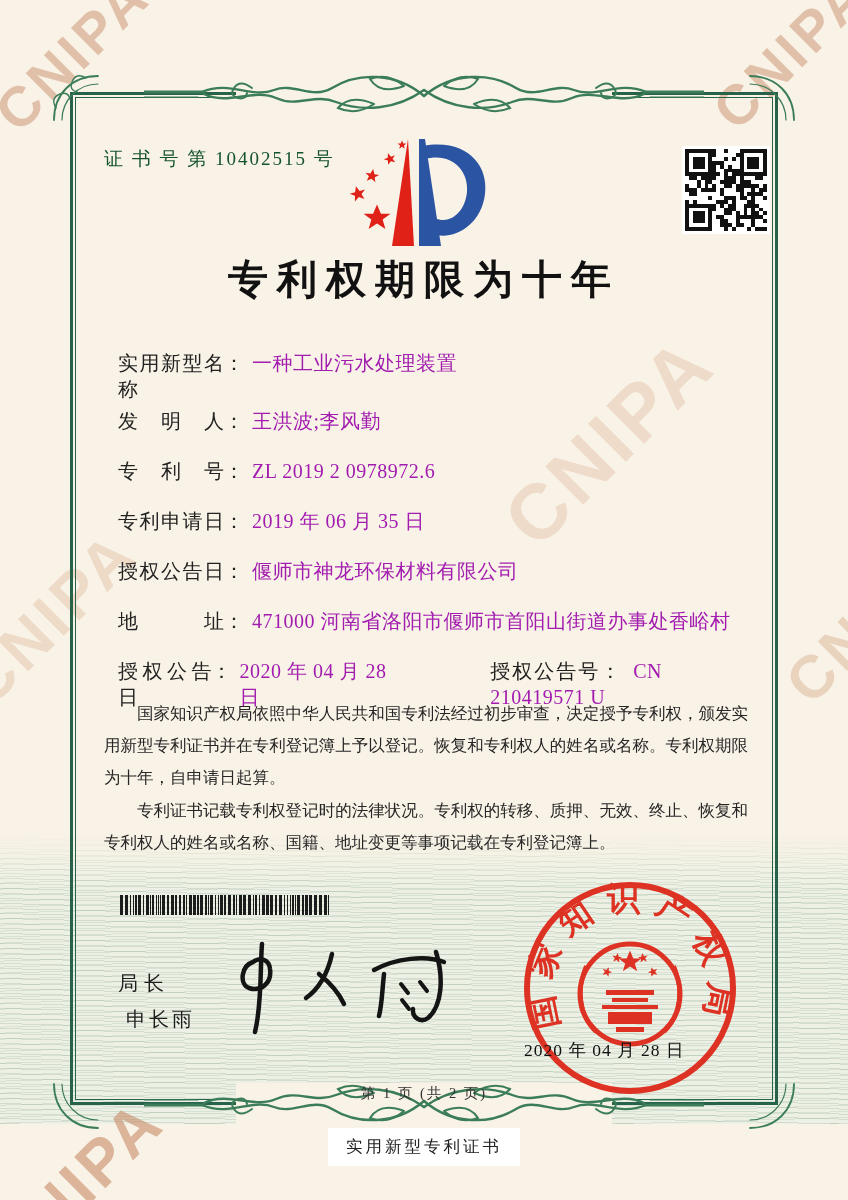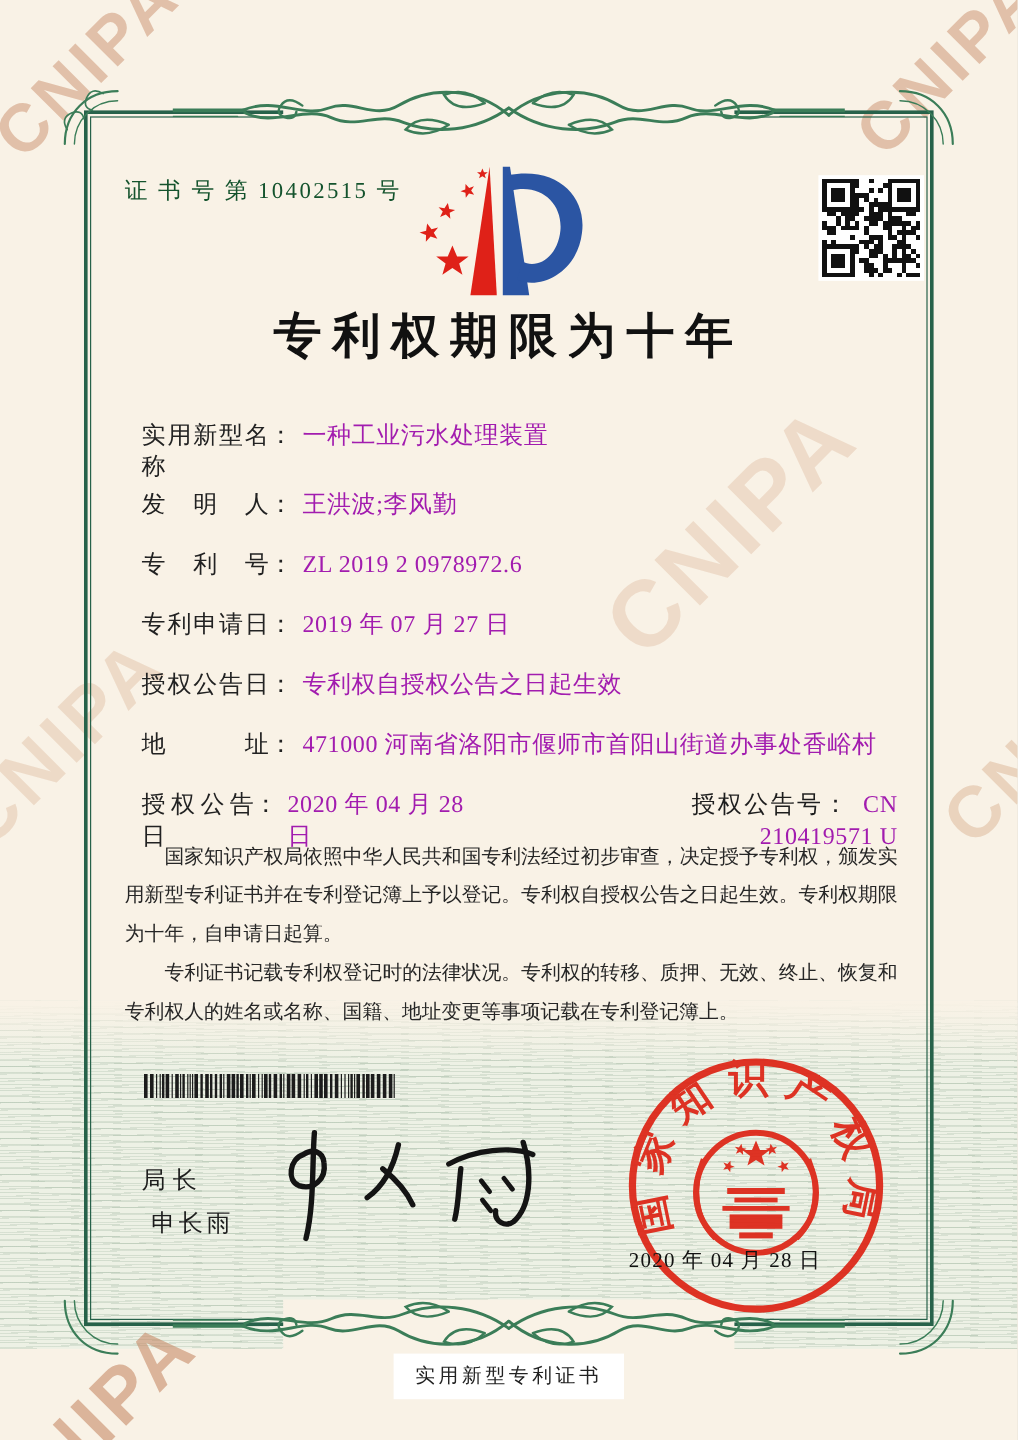--- a/index.html
+++ b/index.html
@@ -52,21 +52,21 @@
   .qr { position:absolute; left:682px; top:146px; z-index:5; background:#fff; padding:3px; }
   .title { position:absolute; left:0; top:252px; width:848px; z-index:5;
     text-align:center; font-size:40px; font-weight:bold; letter-spacing:9px; color:#111; }
   
   .fields { position:absolute; left:118px; top:350px; width:630px; z-index:5; font-size:20px; }
   .frow { height:50px; display:flex; align-items:flex-start; line-height:26px; }
   .frow.first { height:58px; }
   .flabel { display:inline-block; width:106px; text-align:justify; text-align-last:justify; color:#222; }
   .fcolon { display:inline-block; margin-right:8px; color:#222; }
   .fvalue { color:#a21caf; letter-spacing:.5px; }
-  .grant-pair2 { margin-left:98px;text-align:right; }
+  .grant-pair2 { margin-left:98px; }
   
   .paras { position:absolute; left:104px; top:698px; width:644px; z-index:5;
     font-size:16.5px; line-height:1.95; text-align:justify; color:#262626; }
   .paras p { text-indent:2em; margin:0; }
   
   .barcode { position:absolute; left:120px; top:895px; width:216px; height:20px; z-index:5;
     display:flex; align-items:stretch; }
   .barcode div { height:100%; }
   .stamp { position:absolute; left:520px; top:878px; z-index:6; opacity:.93; }
   .stamp-date { position:absolute; left:524px; top:1038px; z-index:7;
@@ -426,45 +426,45 @@
       <span class="fvalue">王洪波;李风勤</span>
     </div>
     <div class="frow">
       <span class="flabel">专利号</span>
         <span class="fcolon">：</span>
       <span class="fvalue">ZL 2019 2 0978972.6</span>
     </div>
     <div class="frow">
       <span class="flabel">专利申请日</span>
         <span class="fcolon">：</span>
-      <span class="fvalue">2019 年 07 月 27 日</span>
+      <span class="fvalue">2019 年 06 月 35 日</span>
     </div>
     <div class="frow">
       <span class="flabel">授权公告日</span>
         <span class="fcolon">：</span>
-      <span class="fvalue">专利权自授权公告之日起生效</span>
+      <span class="fvalue">偃师市神龙环保材料有限公司</span>
     </div>
     <div class="frow">
       <span class="flabel">地址</span>
         <span class="fcolon">：</span>
       <span class="fvalue">471000 河南省洛阳市偃师市首阳山街道办事处香峪村</span>
     </div>
     <div class="frow">
       <span class="flabel">授权公告日</span>
         <span class="fcolon">：</span>
       <span class="fvalue">2020 年 04 月 28 日</span>
       <span class="grant-pair2">
         <span style="letter-spacing:2px;">授权公告号</span><span class="fcolon">：</span>
         <span class="fvalue">CN 210419571 U</span>
       </span>
     </div>
   </div>
 
   <div class="paras">
-    <p>国家知识产权局依照中华人民共和国专利法经过初步审查，决定授予专利权，颁发实用新型专利证书并在专利登记簿上予以登记。专利权自授权公告之日起生效。专利权期限为十年，自申请日起算。</p>
+    <p>国家知识产权局依照中华人民共和国专利法经过初步审查，决定授予专利权，颁发实用新型专利证书并在专利登记簿上予以登记。恢复和专利权人的姓名或名称。专利权期限为十年，自申请日起算。</p>
     <p>专利证书记载专利权登记时的法律状况。专利权的转移、质押、无效、终止、恢复和专利权人的姓名或名称、国籍、地址变更等事项记载在专利登记簿上。</p>
   </div>
 
   <div class="barcode" id="barcode">
       <div style="width: 3px; background: rgb(28, 28, 28); margin-right: 2px;"></div>
       <div style="width: 3px; background: rgb(28, 28, 28); margin-right: 2px;"></div>
       <div style="width: 1px; background: rgb(28, 28, 28); margin-right: 2px;"></div>
       <div style="width: 1px; background: rgb(28, 28, 28); margin-right: 1px;"></div>
       <div style="width: 2px; background: rgb(28, 28, 28); margin-right: 1px;"></div>
       <div style="width: 3px; background: rgb(28, 28, 28); margin-right: 2px;"></div>
@@ -556,17 +556,18 @@
       <path d="M84,36 C94,44 103,53 109,66"></path>
       <path d="M139,32 C161,20 191,17 209,24"></path>
       <path d="M149,36 C147,54 147,66 144,78"></path>
       <path d="M201,14 C209,40 207,68 193,80 C186,85 177,80 178,71"></path>
       <path d="M166,46 l7,9" stroke-width="4"></path>
       <path d="M185,44 l7,9" stroke-width="4"></path>
       <path d="M167,62 l7,9" stroke-width="4"></path>
     </g>
   </svg>
 
+  <div class="page-num">第 1 页 (共 2 页)</div>
   <div class="footer-note">
     <span>实用新型专利证书</span>
   </div>
 
 </div>
 
 </body></html>

